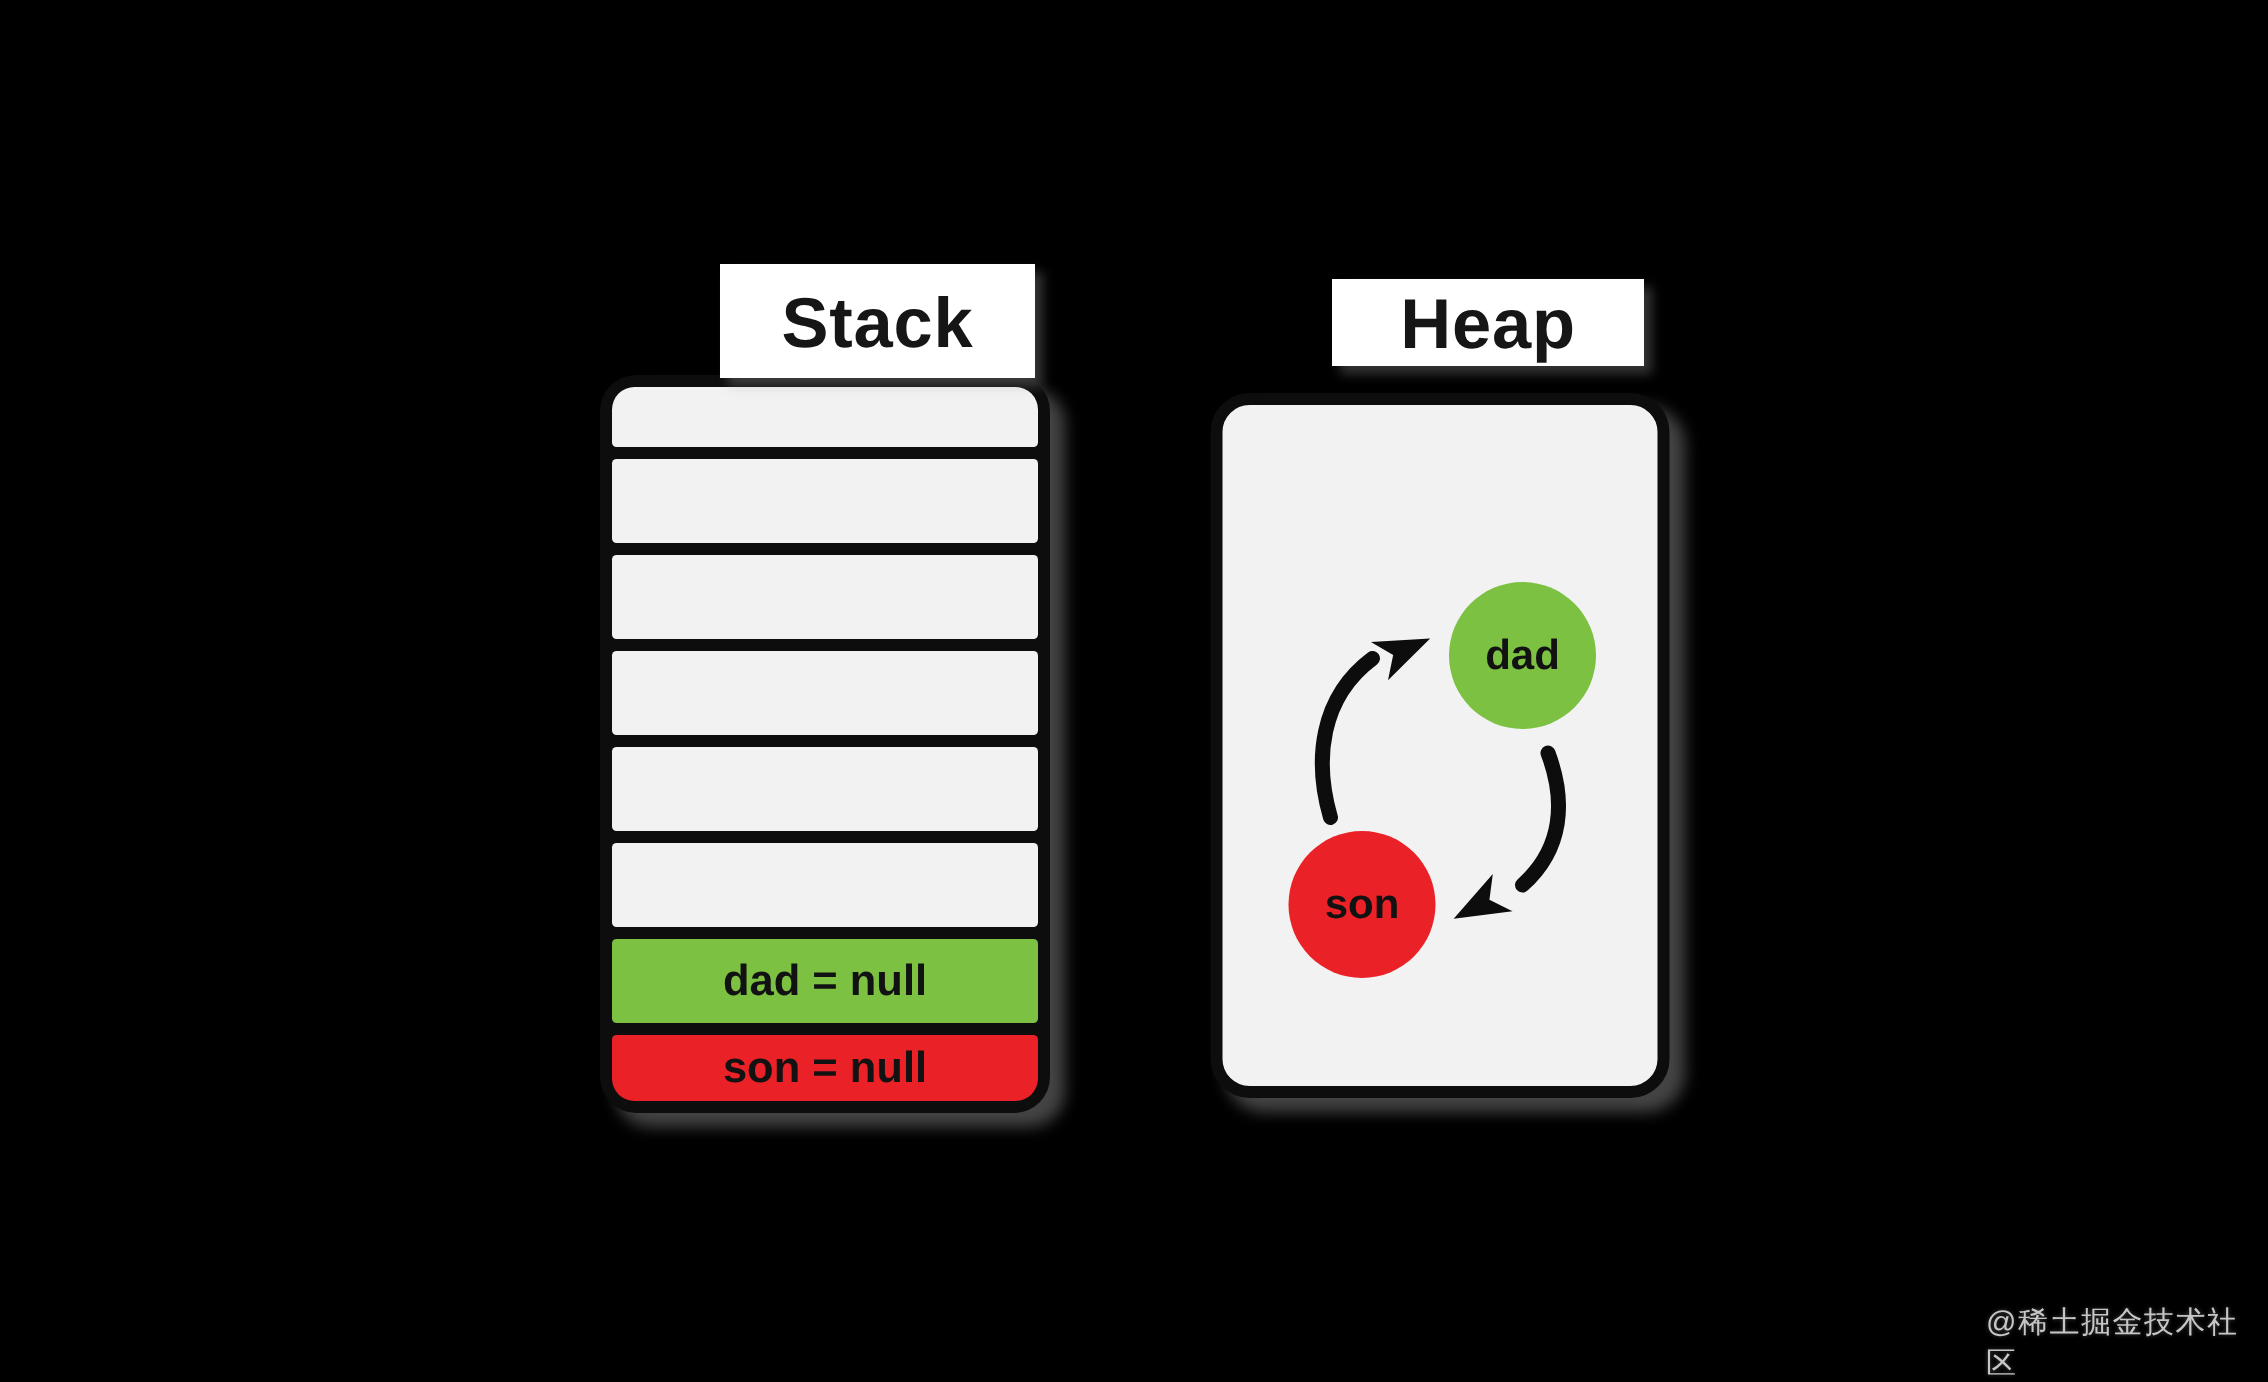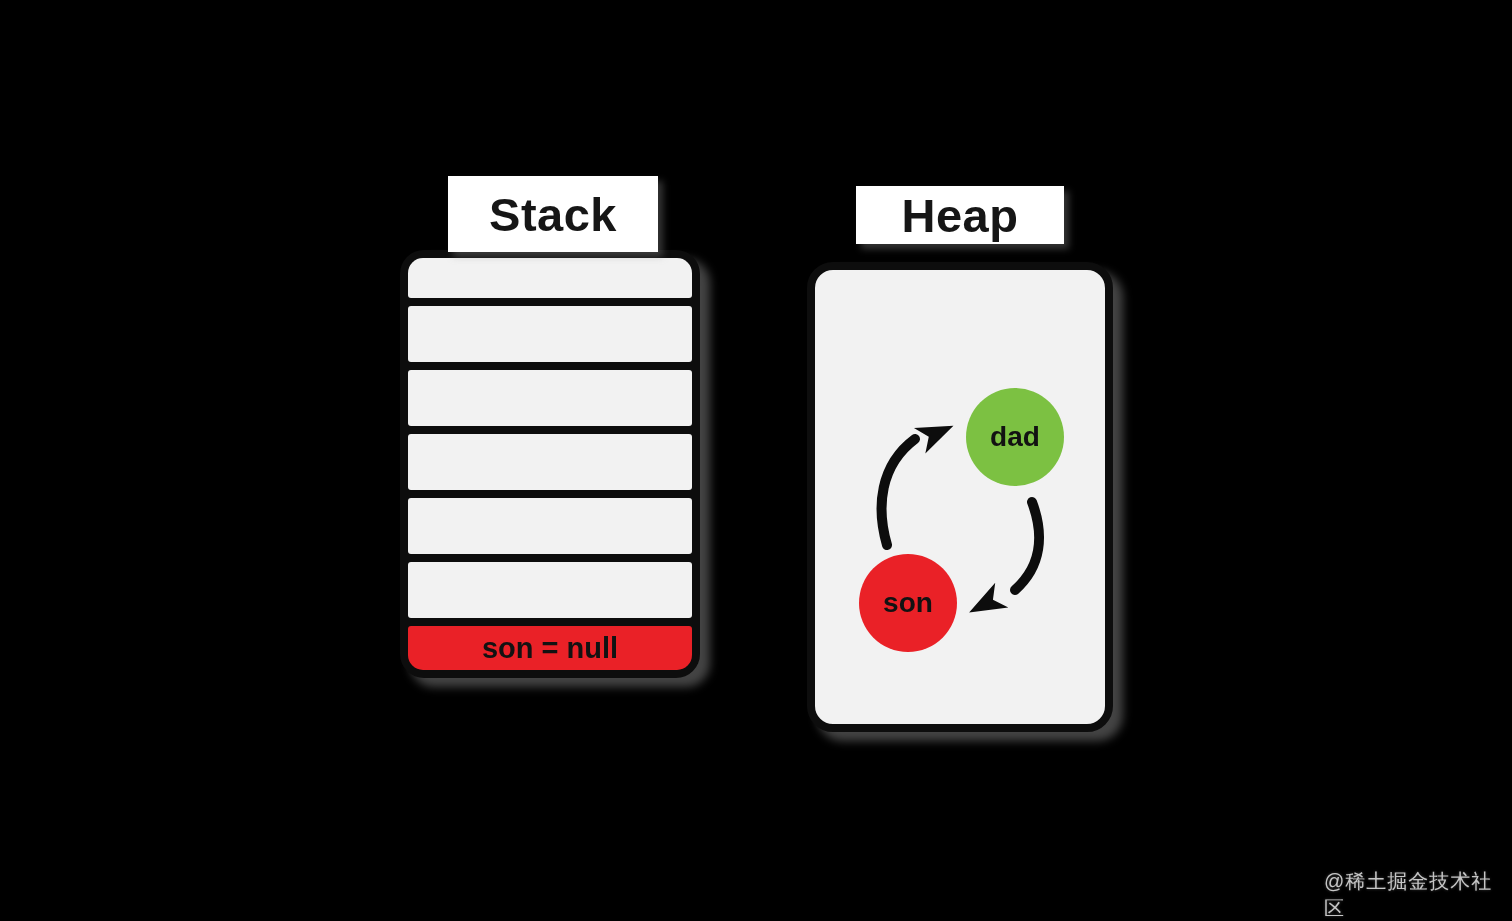--- a/index.html
+++ b/index.html
@@ -20,20 +20,21 @@
     background: #ffffff;
     display: flex;
     align-items: center;
     justify-content: center;
     font-weight: 800;
     font-size: 47px;
     letter-spacing: 0.5px;
     color: #161616;
     z-index: 3;
     box-shadow: 5px 5px 7px rgba(150,150,150,0.35);
+    margin-left: 32px;
   }
   .stack-title { left: 448px; top: 176px; width: 210px; height: 76px; }
   .heap-title  { left: 856px; top: 186px; width: 208px; height: 58px; }
 
   
   .stack-box {
     position: absolute;
     left: 400px; top: 250px;
     width: 300px;
     background: #0d0d0d;
@@ -111,20 +112,21 @@
     <span>Stack</span>
   </div>
 
   <div class="stack-box">
     <div class="frame first"></div>
     <div class="frame"></div>
     <div class="frame"></div>
     <div class="frame"></div>
     <div class="frame"></div>
     <div class="frame"></div>
+    <div class="frame green">dad = null</div>
     <div class="frame red">son = null</div>
   </div>
 
   <div class="title-tag heap-title">
     <span>Heap</span>
   </div>
 
   <div class="heap-box">
     <svg class="heap-arrows" viewBox="0 0 306 470">
 

